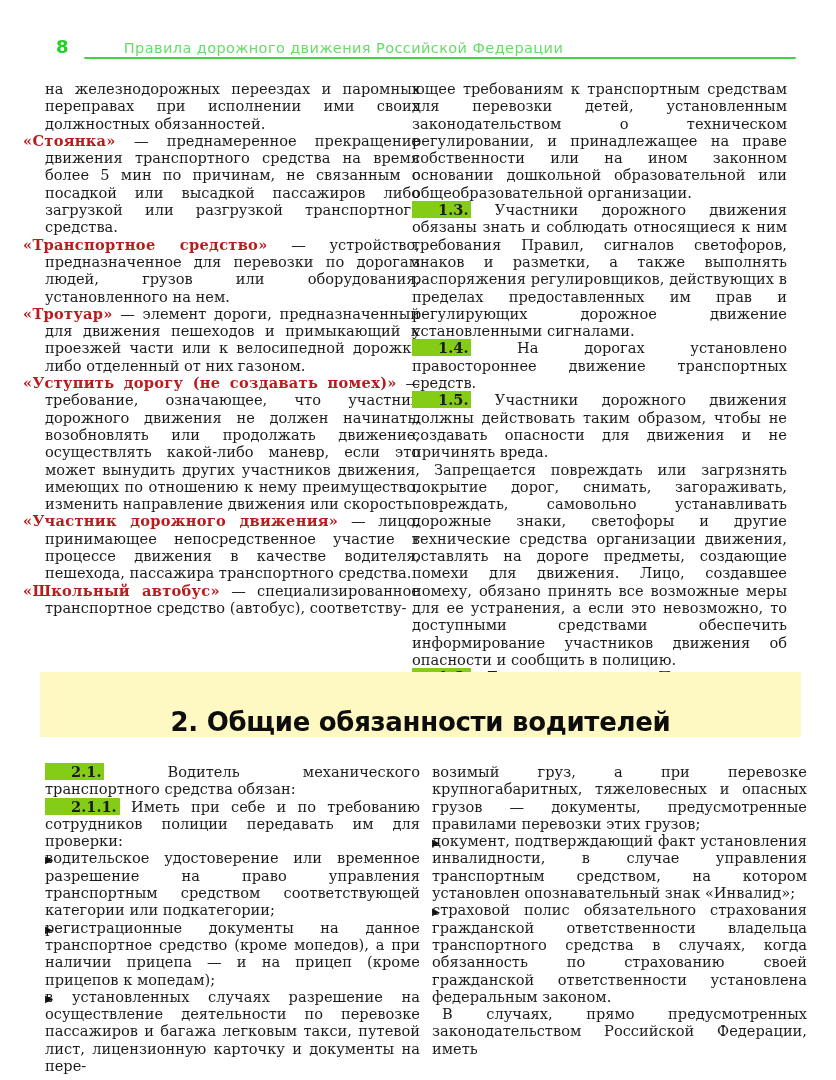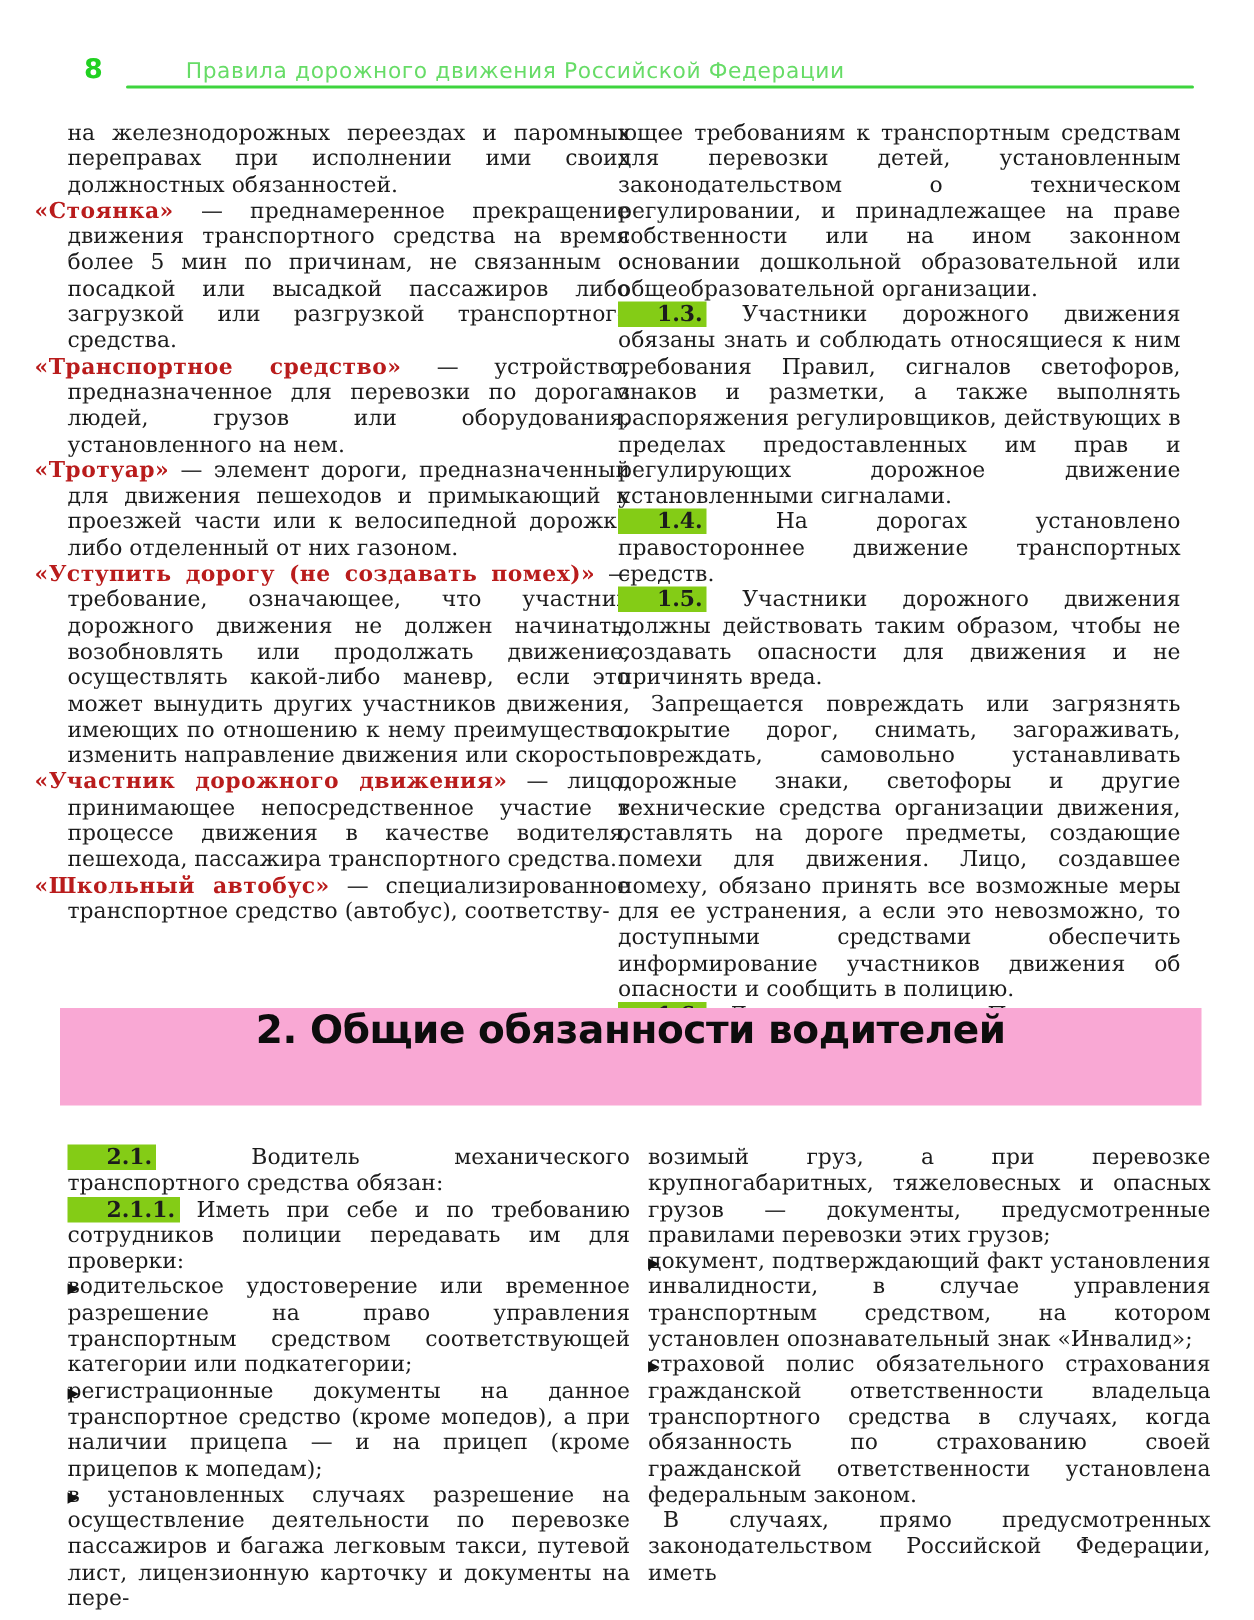--- a/index.html
+++ b/index.html
@@ -53,21 +53,21 @@
     position:absolute;left:0;top:2px;font-size:10px;color:#111;
     font-family:"DejaVu Sans",sans-serif;
   }
   
   .bullet-cont{padding-left:24px;}
   
   .closing{padding-left:24px;text-indent:10px;}
   
   .section-banner{
     position:absolute;left:40px;top:672px;width:761px;height:65px;
-    background:#f9a8d4;display:flex;align-items:flex-start;justify-content:center;
+    background:#fef9c3;display:flex;align-items:flex-end;justify-content:center;
   }
   .section-banner .title{
     font-family:"DejaVu Sans","Liberation Sans",sans-serif;
     font-weight:700;font-size:26px;color:#0d0d0d;letter-spacing:-.3px;
   }
 </style>
 </head>
 <body>
 
 <div class="page-number">8</div>

